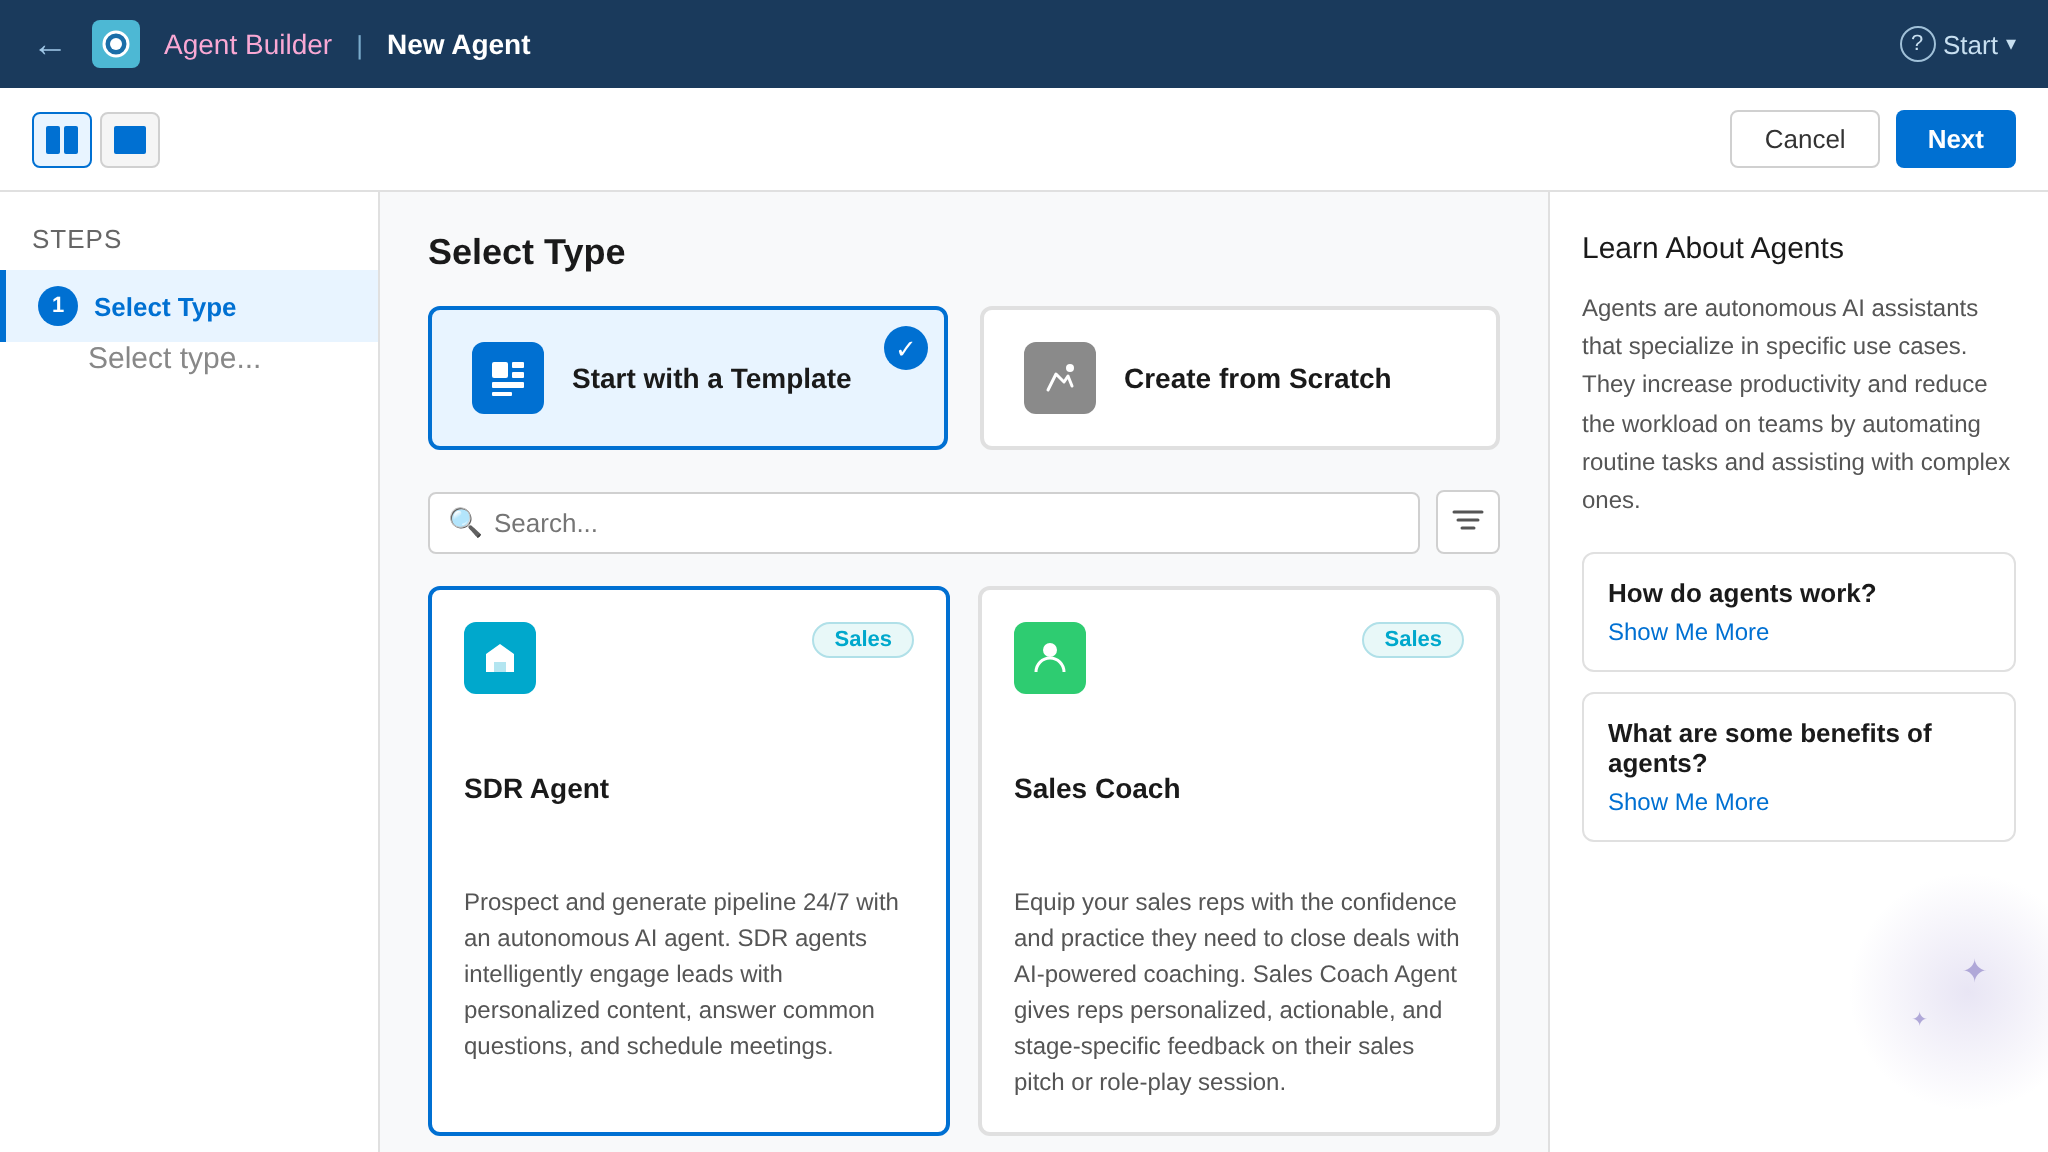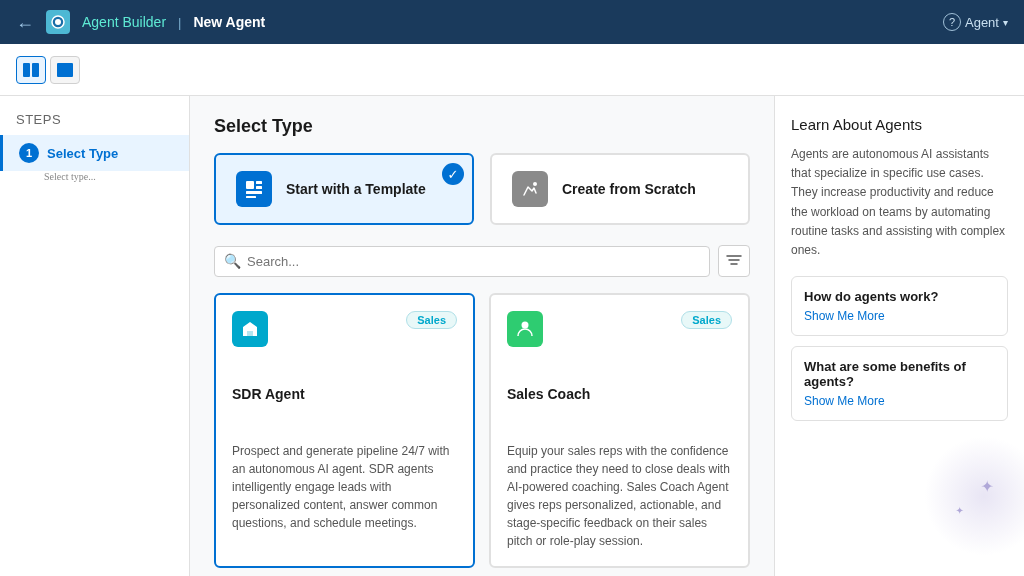--- a/index.html
+++ b/index.html
@@ -25,21 +25,21 @@
     }
     .top-nav-logo {
       width: 24px;
       height: 24px;
       background: #4db8d4;
       border-radius: 4px;
       display: flex; align-items: center; justify-content: center;
       font-size: 14px;
       color: white;
     }
-    .top-nav-title { font-size: 14px; color: #5eead4; text-align: center; }
+    .top-nav-title { font-size: 14px; color: #f9a8d4; text-align: center; }
     .top-nav-subtitle { font-size: 14px; color: white; font-weight: 600; }
     .top-nav-spacer { flex: 1; }
     .top-nav-help {
       color: #c8dff0;
       font-size: 13px;
       display: flex; align-items: center; gap: 4px;
       cursor: pointer;
     }
 
     
@@ -122,21 +122,21 @@
     .step-number {
       width: 20px; height: 20px;
       border-radius: 50%;
       background: #0070d2;
       color: white;
       font-size: 11px;
       font-weight: 700;
       display: flex; align-items: center; justify-content: center;
     }
     .step-label { font-size: 13px; font-weight: 600; color: #0070d2; }
-    .step-sublabel { font-size: 10px; color: #888; padding: 0 16px 8px 44px; font-family: Liberation Serif, serif; }
+    .step-sublabel { font-size: 15px; color: #888; padding: 0 16px 8px 44px; }
 
     
     .content {
       flex: 1;
       overflow-y: auto;
       padding: 20px 24px;
       background: #f8f9fa;
     }
     .content-title {
       font-size: 18px;
@@ -336,39 +336,43 @@
       <circle cx="8" cy="8" r="6" fill="#1a6ea8" stroke="white" stroke-width="1.5"></circle>
       <circle cx="8" cy="8" r="3" fill="white"></circle>
     </svg>
   </div>
   <span class="top-nav-title">Agent Builder</span>
   <span style="color:#7aaccc; font-size:13px;">|</span>
   <span class="top-nav-subtitle">New Agent</span>
   <div class="top-nav-spacer"></div>
   <div class="top-nav-help">
     <span style="border:1px solid #a0c0d8; border-radius:50%; width:18px;height:18px;display:flex;align-items:center;justify-content:center;font-size:11px;">?</span>
-    <span>Agent</span>
+    <span>Start</span>
     <span style="font-size:10px;">▾</span>
   </div>
 </div>
 
 <div class="second-bar">
   <div class="view-toggle">
     <button class="toggle-btn active">
       <svg width="16" height="14" viewBox="0 0 16 14">
           <rect x="0" y="0" width="7" height="14" rx="1" fill="#0070d2"></rect>
           <rect x="9" y="0" width="7" height="14" rx="1" fill="#0070d2"></rect>
         </svg>
     </button>
     <button class="toggle-btn">
       <svg width="16" height="14" viewBox="0 0 16 14">
           <rect x="0" y="0" width="16" height="14" rx="1" fill="#0070d2"></rect>
         </svg>
     </button>
   </div>
+  <div class="action-btns">
+    <button class="btn-cancel">Cancel</button>
+    <button class="btn-next">Next</button>
+  </div>
 </div>
 
 <div class="main-layout">
 
   <div class="sidebar">
     <div class="sidebar-steps-label">Steps</div>
     <div class="sidebar-step active">
       <div class="step-number">1</div>
       <span class="step-label">Select Type</span>
     </div>

